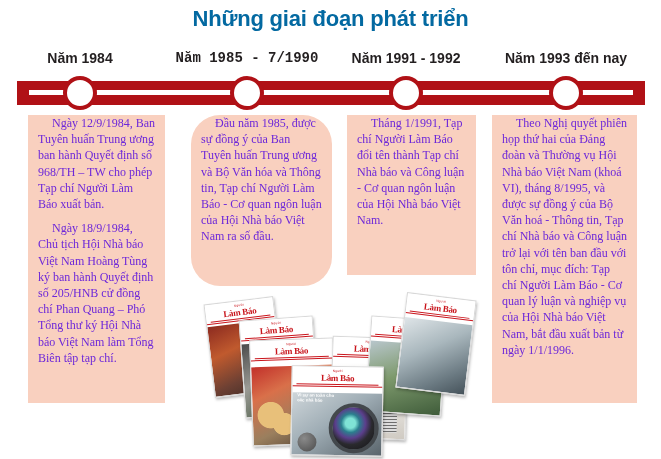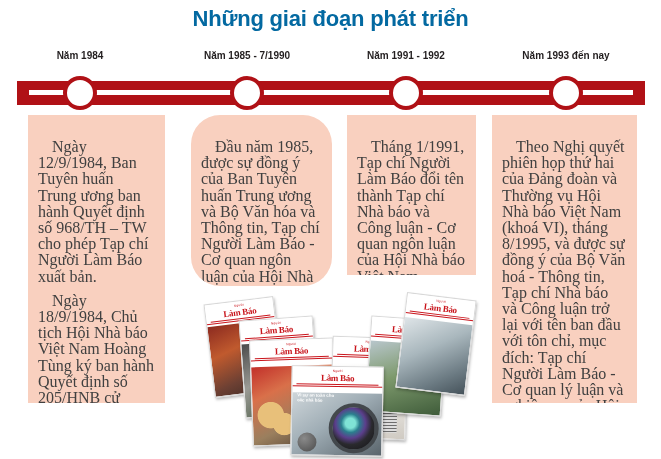--- a/index.html
+++ b/index.html
@@ -22,21 +22,21 @@
     letter-spacing:-0.2px;
     color:#0369a1;
     white-space:nowrap;
   }
 
   
   .date-label{
     position:absolute;top:50px;
     font-family:"Liberation Sans", sans-serif;
     font-weight:bold;
-    font-size:10px;
+    font-size:14px;
     color:#231f20;
     white-space:nowrap;
     text-align:center;
     transform:translateX(-50%);
   }
 
   
   .timeline-bar{
     position:absolute;left:17px;top:81px;
     width:628px;height:24px;
@@ -55,25 +55,25 @@
     border:4px solid #b01116;
     box-sizing:border-box;
     transform:translateX(-50%);
   }
 
   
   .panel{
     position:absolute;
     background:#f9d0bf;
     box-sizing:border-box;
-    padding:24px 10px 6px 10px;
+    padding:0 10px 6px 10px;
     font-family:"Liberation Serif", serif;
-    font-size:16px;
+    font-size:12px;
     line-height:16.2px;
-    color:#404040;
+    color:#6d28d9;
     text-align:left;
     overflow:hidden;
   }
   .panel p{margin:0;text-indent:14px;}
   .panel p + p{margin-top:8px;}
 
   
   .collage{
     position:absolute;left:172px;top:292px;
     width:296px;height:162px;
@@ -129,21 +129,21 @@
   }
 </style>
 </head>
 <body>
 
 <div id="infographic">
 
   <div class="title">Những giai đoạn phát triển</div>
 
   <div class="date-label" style="left:80px;">Năm 1984</div>
-  <div class="date-label" style="left:247px;">Năm 1985 - 7/1990</div>
+  <div class="date-label" style="left:247px;font-family:Liberation Mono, monospace;">Năm 1985 - 7/1990</div>
   <div class="date-label" style="left:406px;">Năm 1991 - 1992</div>
   <div class="date-label" style="left:566px;">Năm 1993 đến nay</div>
 
   <div class="timeline-bar">
     <div class="inner-stripe"></div>
   </div>
 
   <div class="node" style="left:80px;"></div>
   <div class="node" style="left:247px;"></div>
   <div class="node" style="left:406px;"></div>

